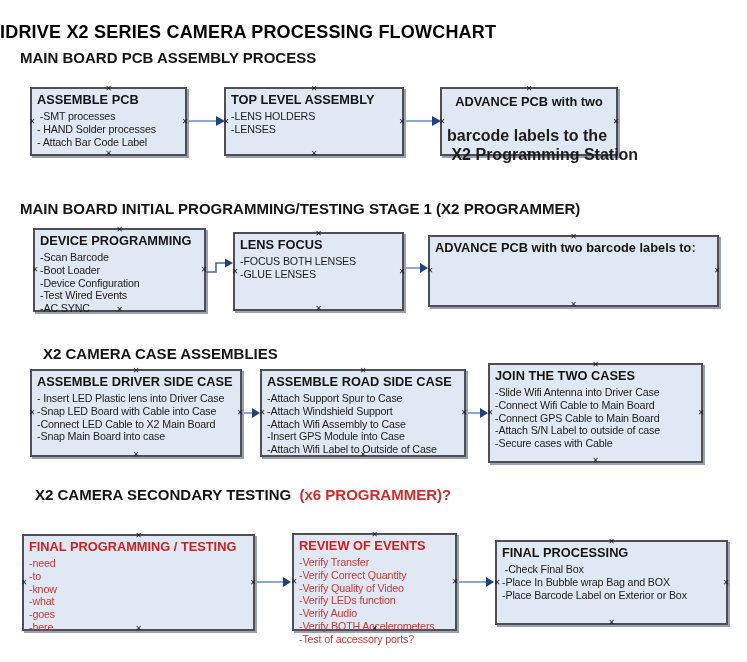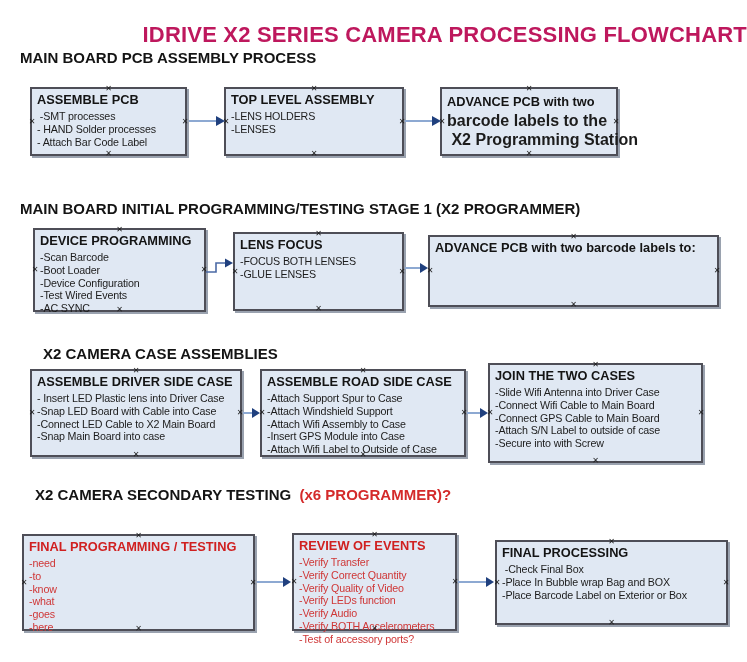--- a/index.html
+++ b/index.html
@@ -1,22 +1,22 @@
 <!DOCTYPE html>
 <html><head>
 <meta charset="utf-8">
 <style>
   html,body{margin:0;padding:0;background:#ffffff;}
   #stage{
     position:relative;width:747px;height:662px;background:#ffffff;overflow:hidden;
     font-family:"Liberation Sans",sans-serif;color:#111;
   }
   .main-title{
-    position:absolute;left:0;right:0;top:22px;text-align:right;
-    font-size:22px;font-weight:bold;letter-spacing:.2px;color:#be185d;
+    position:absolute;left:0;right:0;top:22px;text-align:left;
+    font-size:18px;font-weight:bold;letter-spacing:.2px;color:#000000;
   }
   .section-heading{
     position:absolute;font-size:15px;font-weight:bold;color:#141414;white-space:pre;
   }
   .box{
     position:absolute;box-sizing:border-box;background:#e0e8f3;
     border:2px solid #4e4e57;box-shadow:2px 2px 0 #9aa2af;
     padding:3px 5px;overflow:visible;
   }
   .box .title{
@@ -72,21 +72,21 @@
     <div class="title">TOP LEVEL ASSEMBLY</div>
     <span class="item">-LENS HOLDERS</span>
     <span class="item">-LENSES</span>
   </div>
 
   <div class="box bold-items" style="left:440px;top:87px;width:178px;height:69px;">
     <span class="anchor at">✕</span>
     <span class="anchor ab">✕</span>
     <span class="anchor al">✕</span>
     <span class="anchor ar">✕</span>
-    <div class="title" style="margin-bottom:0;line-height:19px;">ADVANCE PCB with two</div>
+    <div class="title" style="margin-bottom:15px;line-height:19px;text-align:center;">ADVANCE PCB with two</div>
     <span class="item">barcode labels to the</span>
     <span class="item"> X2 Programming Station</span>
   </div>
 
   <div class="box" style="left:33px;top:228px;width:173px;height:84px;">
     <span class="anchor at">✕</span>
     <span class="anchor ab">✕</span>
     <span class="anchor al">✕</span>
     <span class="anchor ar">✕</span>
     <div class="title">DEVICE PROGRAMMING</div>
@@ -143,21 +143,21 @@
   <div class="box" style="left:488px;top:363px;width:215px;height:100px;">
     <span class="anchor at">✕</span>
     <span class="anchor ab">✕</span>
     <span class="anchor al">✕</span>
     <span class="anchor ar">✕</span>
     <div class="title">JOIN THE TWO CASES</div>
     <span class="item">-Slide Wifi Antenna into Driver Case</span>
     <span class="item">-Connect Wifi Cable to Main Board</span>
     <span class="item">-Connect GPS Cable to Main Board</span>
     <span class="item">-Attach S/N Label to outside of case</span>
-    <span class="item">-Secure into with Screw</span>
+    <span class="item">-Secure cases with Cable</span>
   </div>
 
   <div class="box red" style="left:22px;top:534px;width:233px;height:97px;">
     <span class="anchor at">✕</span>
     <span class="anchor ab">✕</span>
     <span class="anchor al">✕</span>
     <span class="anchor ar">✕</span>
     <div class="title">FINAL PROGRAMMING / TESTING</div>
     <span class="item">-need</span>
     <span class="item">-to</span>

